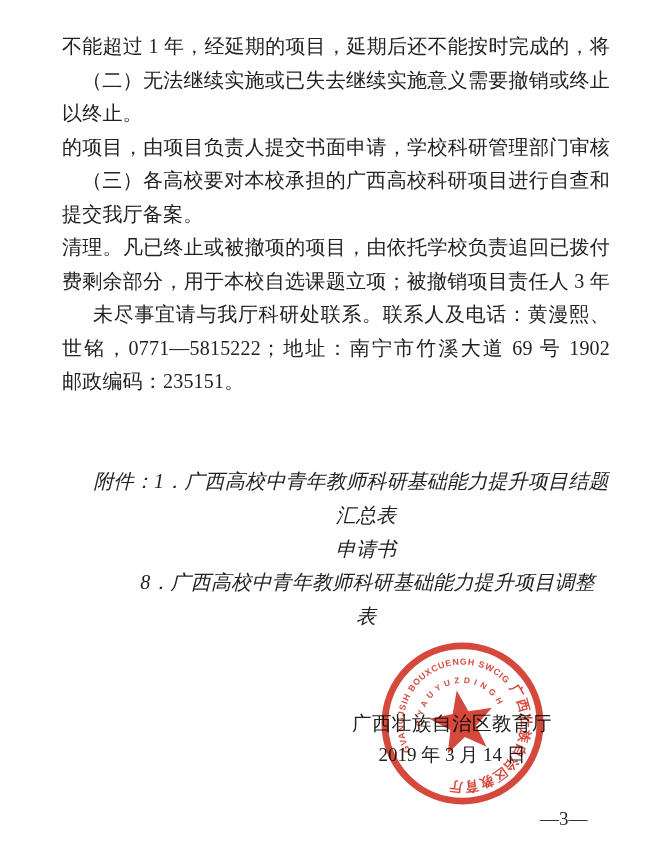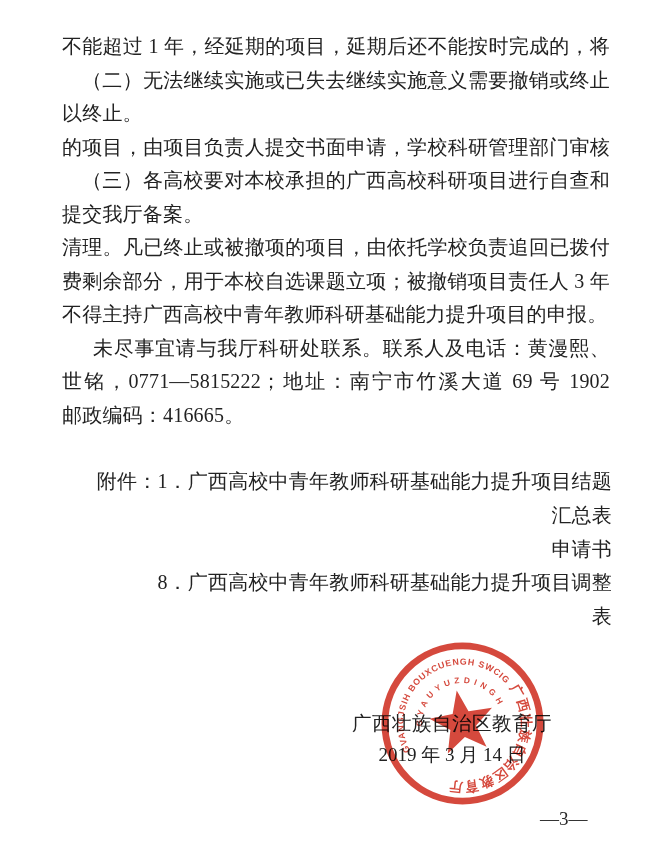--- a/index.html
+++ b/index.html
@@ -36,22 +36,23 @@
     left: 90px;
     top: 465px;
     width: 522px;
   }
   .att-line {
     display: block;
     height: 33.8px;
     line-height: 33.8px;
     font-size: 20px;
     letter-spacing: 0.2px;
-    text-align: right;
+    text-align: center;
     white-space: nowrap;
+    font-style: italic;
   }
   .att-num  { padding-left: 33px; }
   .att-cont { padding-left: 30px; }
   .signature {
     position: absolute;
     left: 352px;
     top: 708px;
     width: 200px;
     text-align: center;
   }
@@ -93,24 +94,23 @@
 
   <div class="doc-body">
     <div class="line fill">不能超过 1 年，经延期的项目，延期后还不能按时完成的，将予</div>
     <div class="line fill ind-para">（二）无法继续实施或已失去继续实施意义需要撤销或终止</div>
     <div class="line end">以终止。</div>
     <div class="line fill">的项目，由项目负责人提交书面申请，学校科研管理部门审核后</div>
     <div class="line fill ind-para">（三）各高校要对本校承担的广西高校科研项目进行自查和</div>
     <div class="line end">提交我厅备案。</div>
     <div class="line fill">清理。凡已终止或被撤项的项目，由依托学校负责追回已拨付经</div>
     <div class="line fill">费剩余部分，用于本校自选课题立项；被撤销项目责任人 3 年内</div>
-    <div class="line end">不得主持广西高校中青年教师科研基础能力提升项目的申报。</div>
     <div class="line fill ind-speak">未尽事宜请与我厅科研处联系。联系人及电话：黄漫熙、沈</div>
     <div class="line fill">世铭，0771—5815222；地址：南宁市竹溪大道 69 号 1902 室，</div>
-    <div class="line end">邮政编码：416665。</div>
+    <div class="line end">邮政编码：235151。</div>
   </div>
 
   <div class="attachments">
     <div class="att-line">附件：1．广西高校中青年教师科研基础能力提升项目结题</div>
     <div class="att-line att-cont">汇总表</div>
     <div class="att-line att-cont">申请书</div>
     <div class="att-line att-num">8．广西高校中青年教师科研基础能力提升项目调整</div>
     <div class="att-line att-cont">表</div>
   </div>
 

